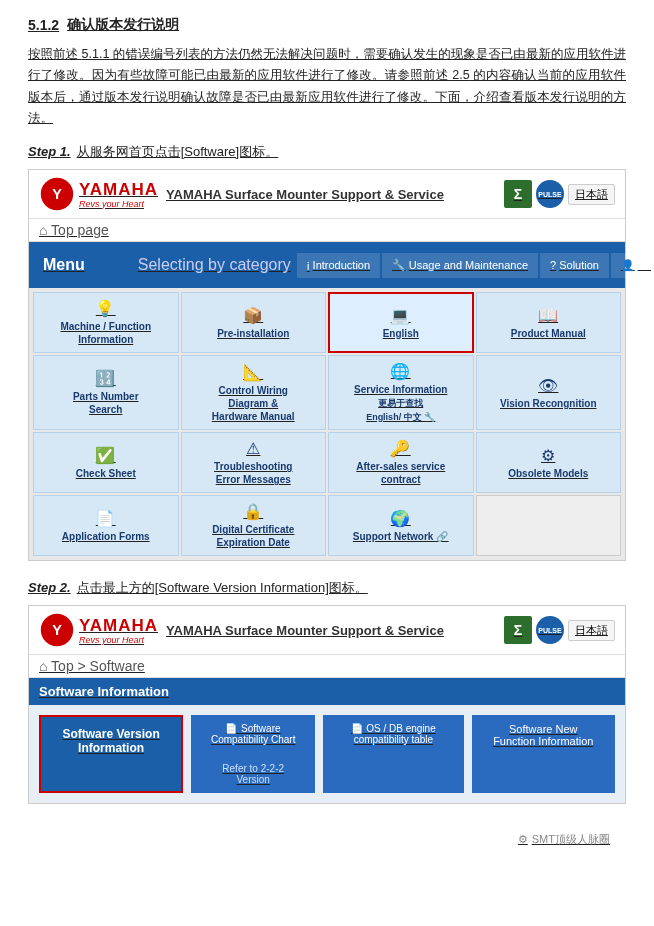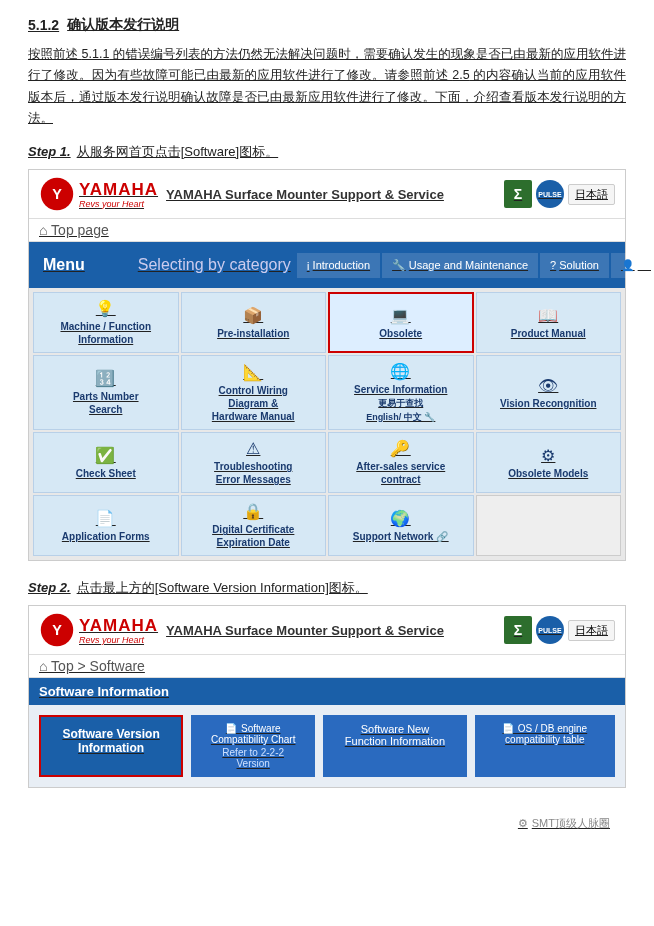--- a/index.html
+++ b/index.html
@@ -254,21 +254,21 @@
     .sw-btn-secondary {
       background: #2a6abf;
       color: #fff;
       font-size: 11px;
       text-align: center;
       padding: 8px 16px;
       cursor: pointer;
       display: flex;
       flex-direction: column;
       align-items: center;
-      gap: 2px;
+      gap: 18px;
     }
     .sw-btn-secondary .sub-text {
       font-size: 10px;
       color: #cce0ff;
     }
 
     
     .footer-watermark {
       text-align: right;
       padding: 10px 16px;
@@ -342,21 +342,21 @@
       <div class="menu-item">
         <span class="mi-icon">💡</span>
         <span class="mi-label">Machine / Function<br>Information</span>
       </div>
       <div class="menu-item">
         <span class="mi-icon">📦</span>
         <span class="mi-label">Pre-installation</span>
       </div>
       <div class="menu-item highlighted">
         <span class="mi-icon">💻</span>
-        <span class="mi-label">Obsolete</span>
+        <span class="mi-label">English</span>
       </div>
       <div class="menu-item">
         <span class="mi-icon">📖</span>
         <span class="mi-label">Product Manual</span>
       </div>
       <div class="menu-item">
         <span class="mi-icon">🔢</span>
         <span class="mi-label">Parts Number<br>Search</span>
       </div>
       <div class="menu-item">
@@ -437,25 +437,25 @@
     <div class="sw-content">
 
       <div class="sw-btn highlighted">Software Version Information</div>
 
       <div class="sw-btn-secondary">
         <span style="font-size:10px;">📄 Software Compatibility Chart</span>
         <span class="sub-text">Refer to 2-2-2 Version</span>
       </div>
 
       <div class="sw-btn-secondary">
+        <span style="font-size:10px;">📄 OS / DB engine compatibility table</span>
+      </div>
+
+      <div class="sw-btn-secondary">
         <span>Software New Function Information</span>
-      </div>
-
-      <div class="sw-btn-secondary">
-        <span style="font-size:10px;">📄 OS / DB engine compatibility table</span>
       </div>
     </div>
   </div>
 
   <div class="footer-watermark">
     <span>⚙</span>
     <span>SMT顶级人脉圈</span>
   </div>
 
 </div>

